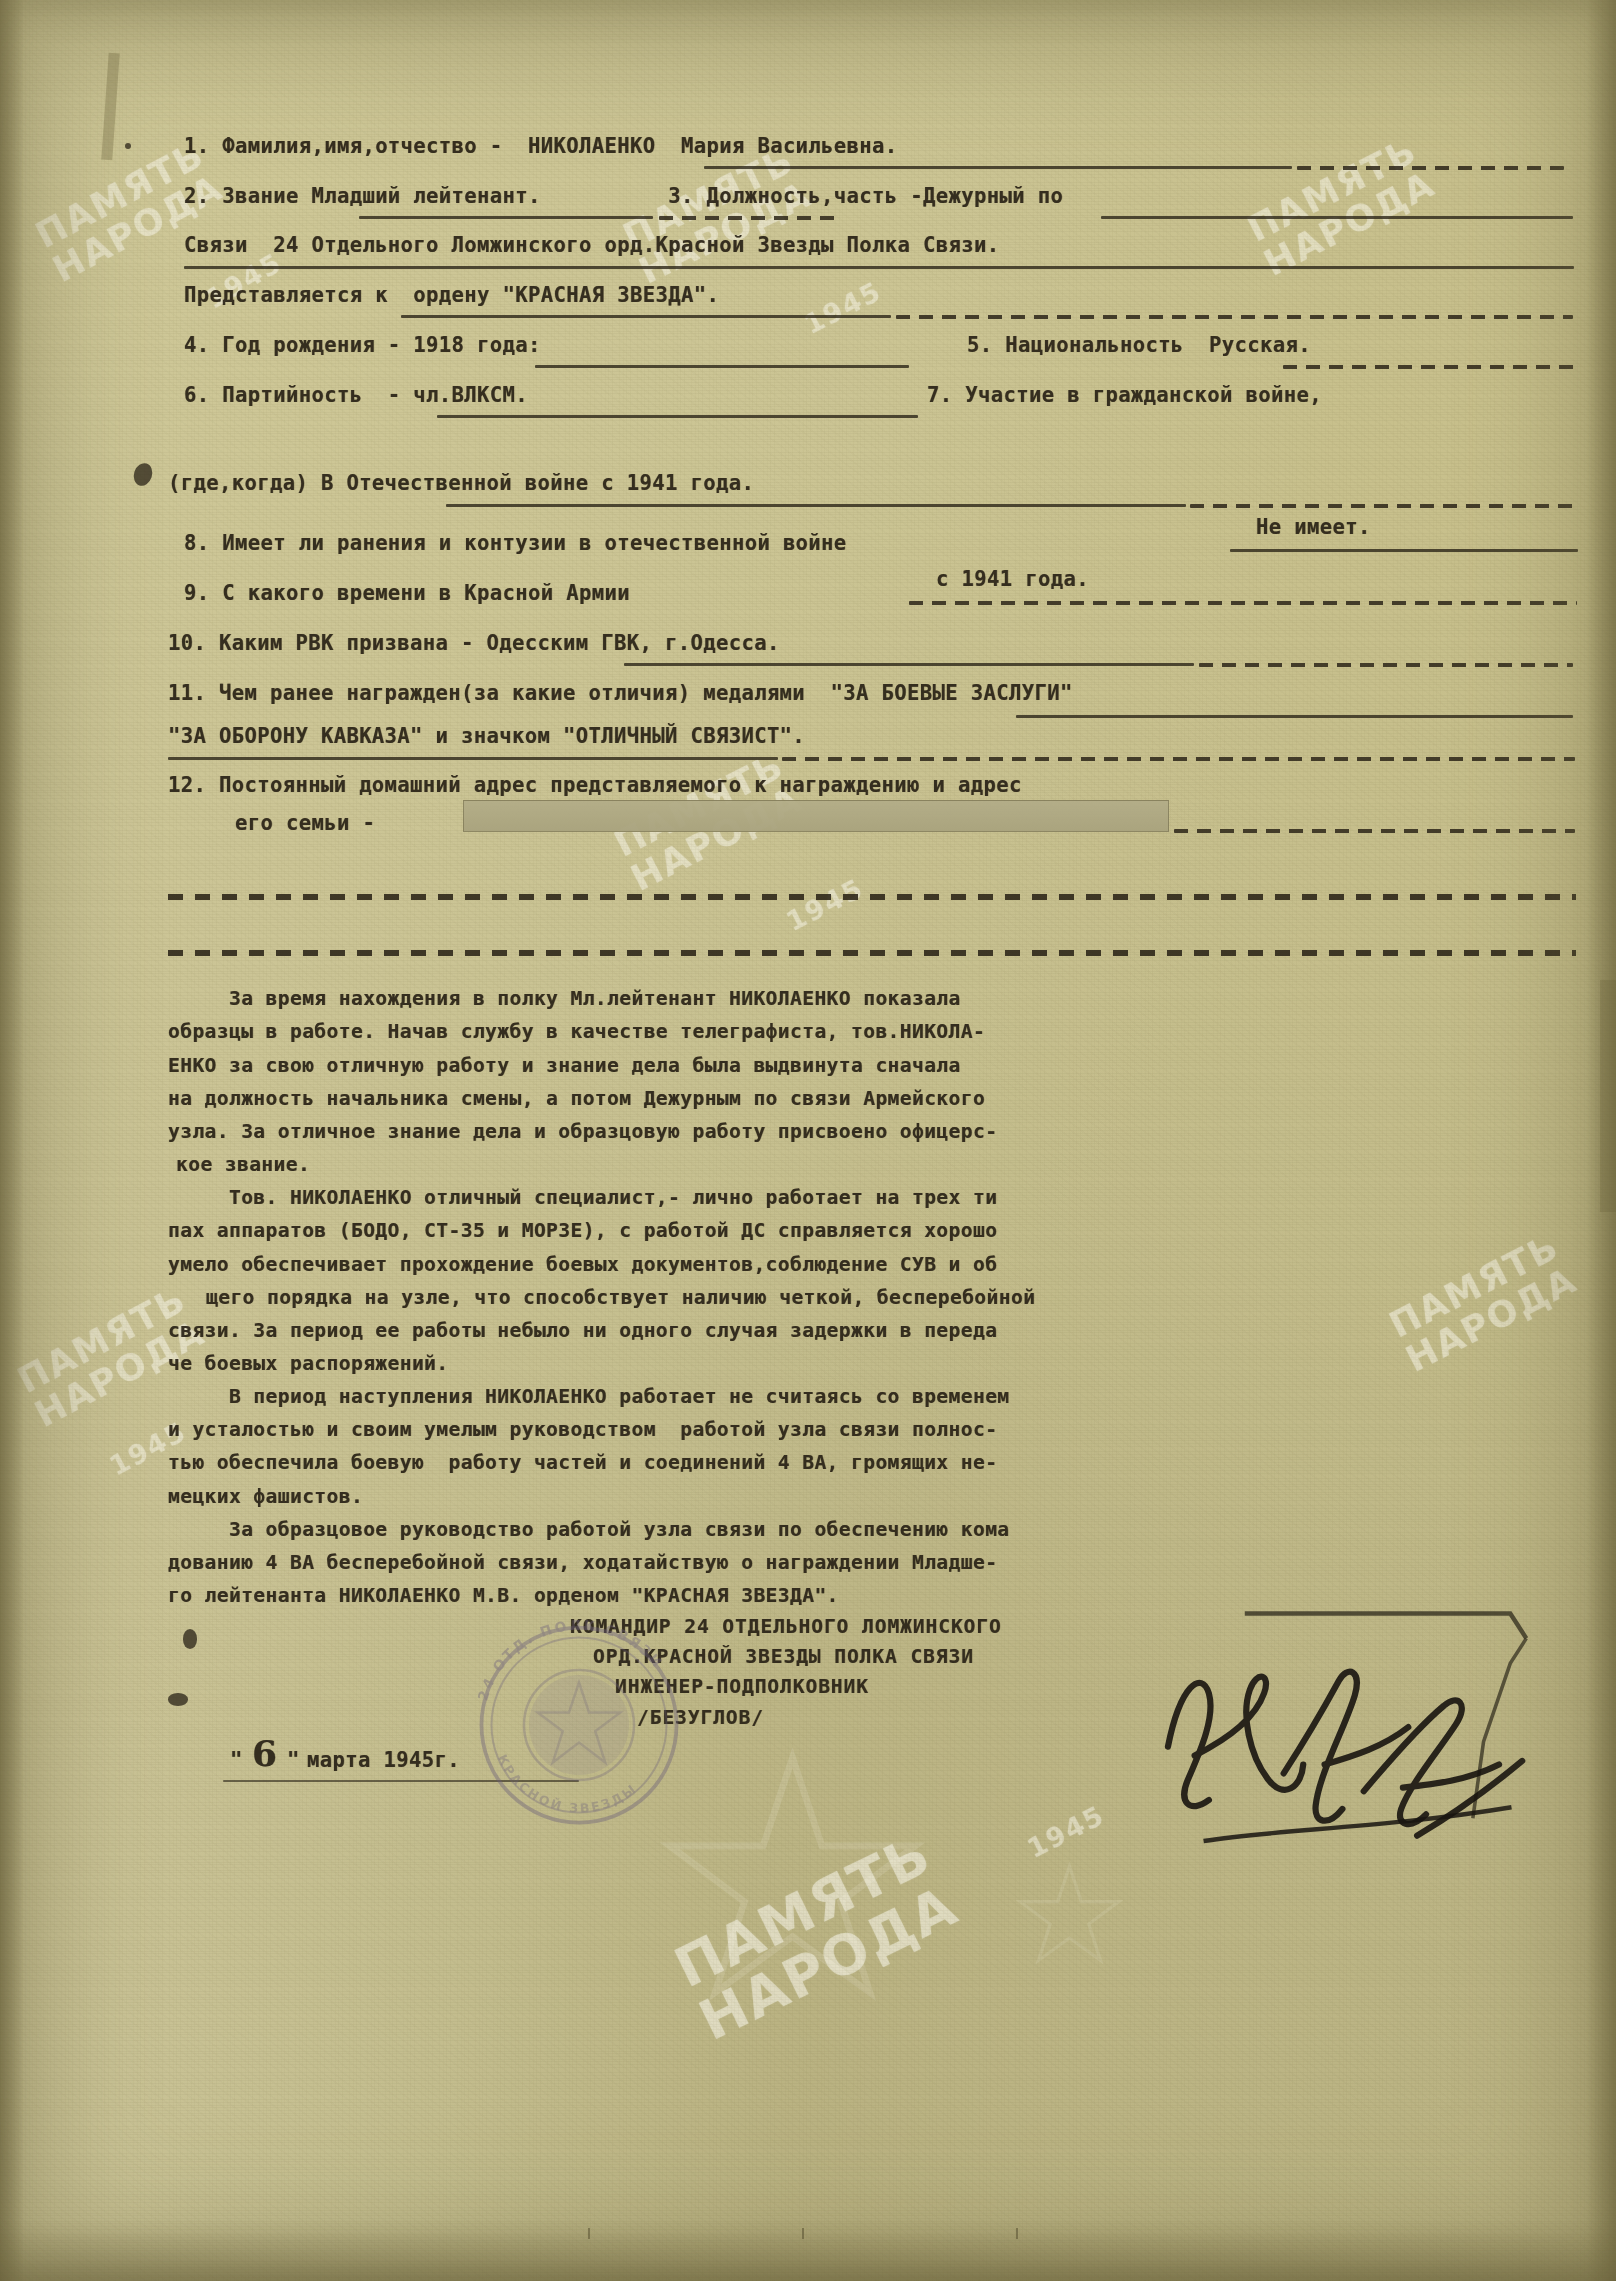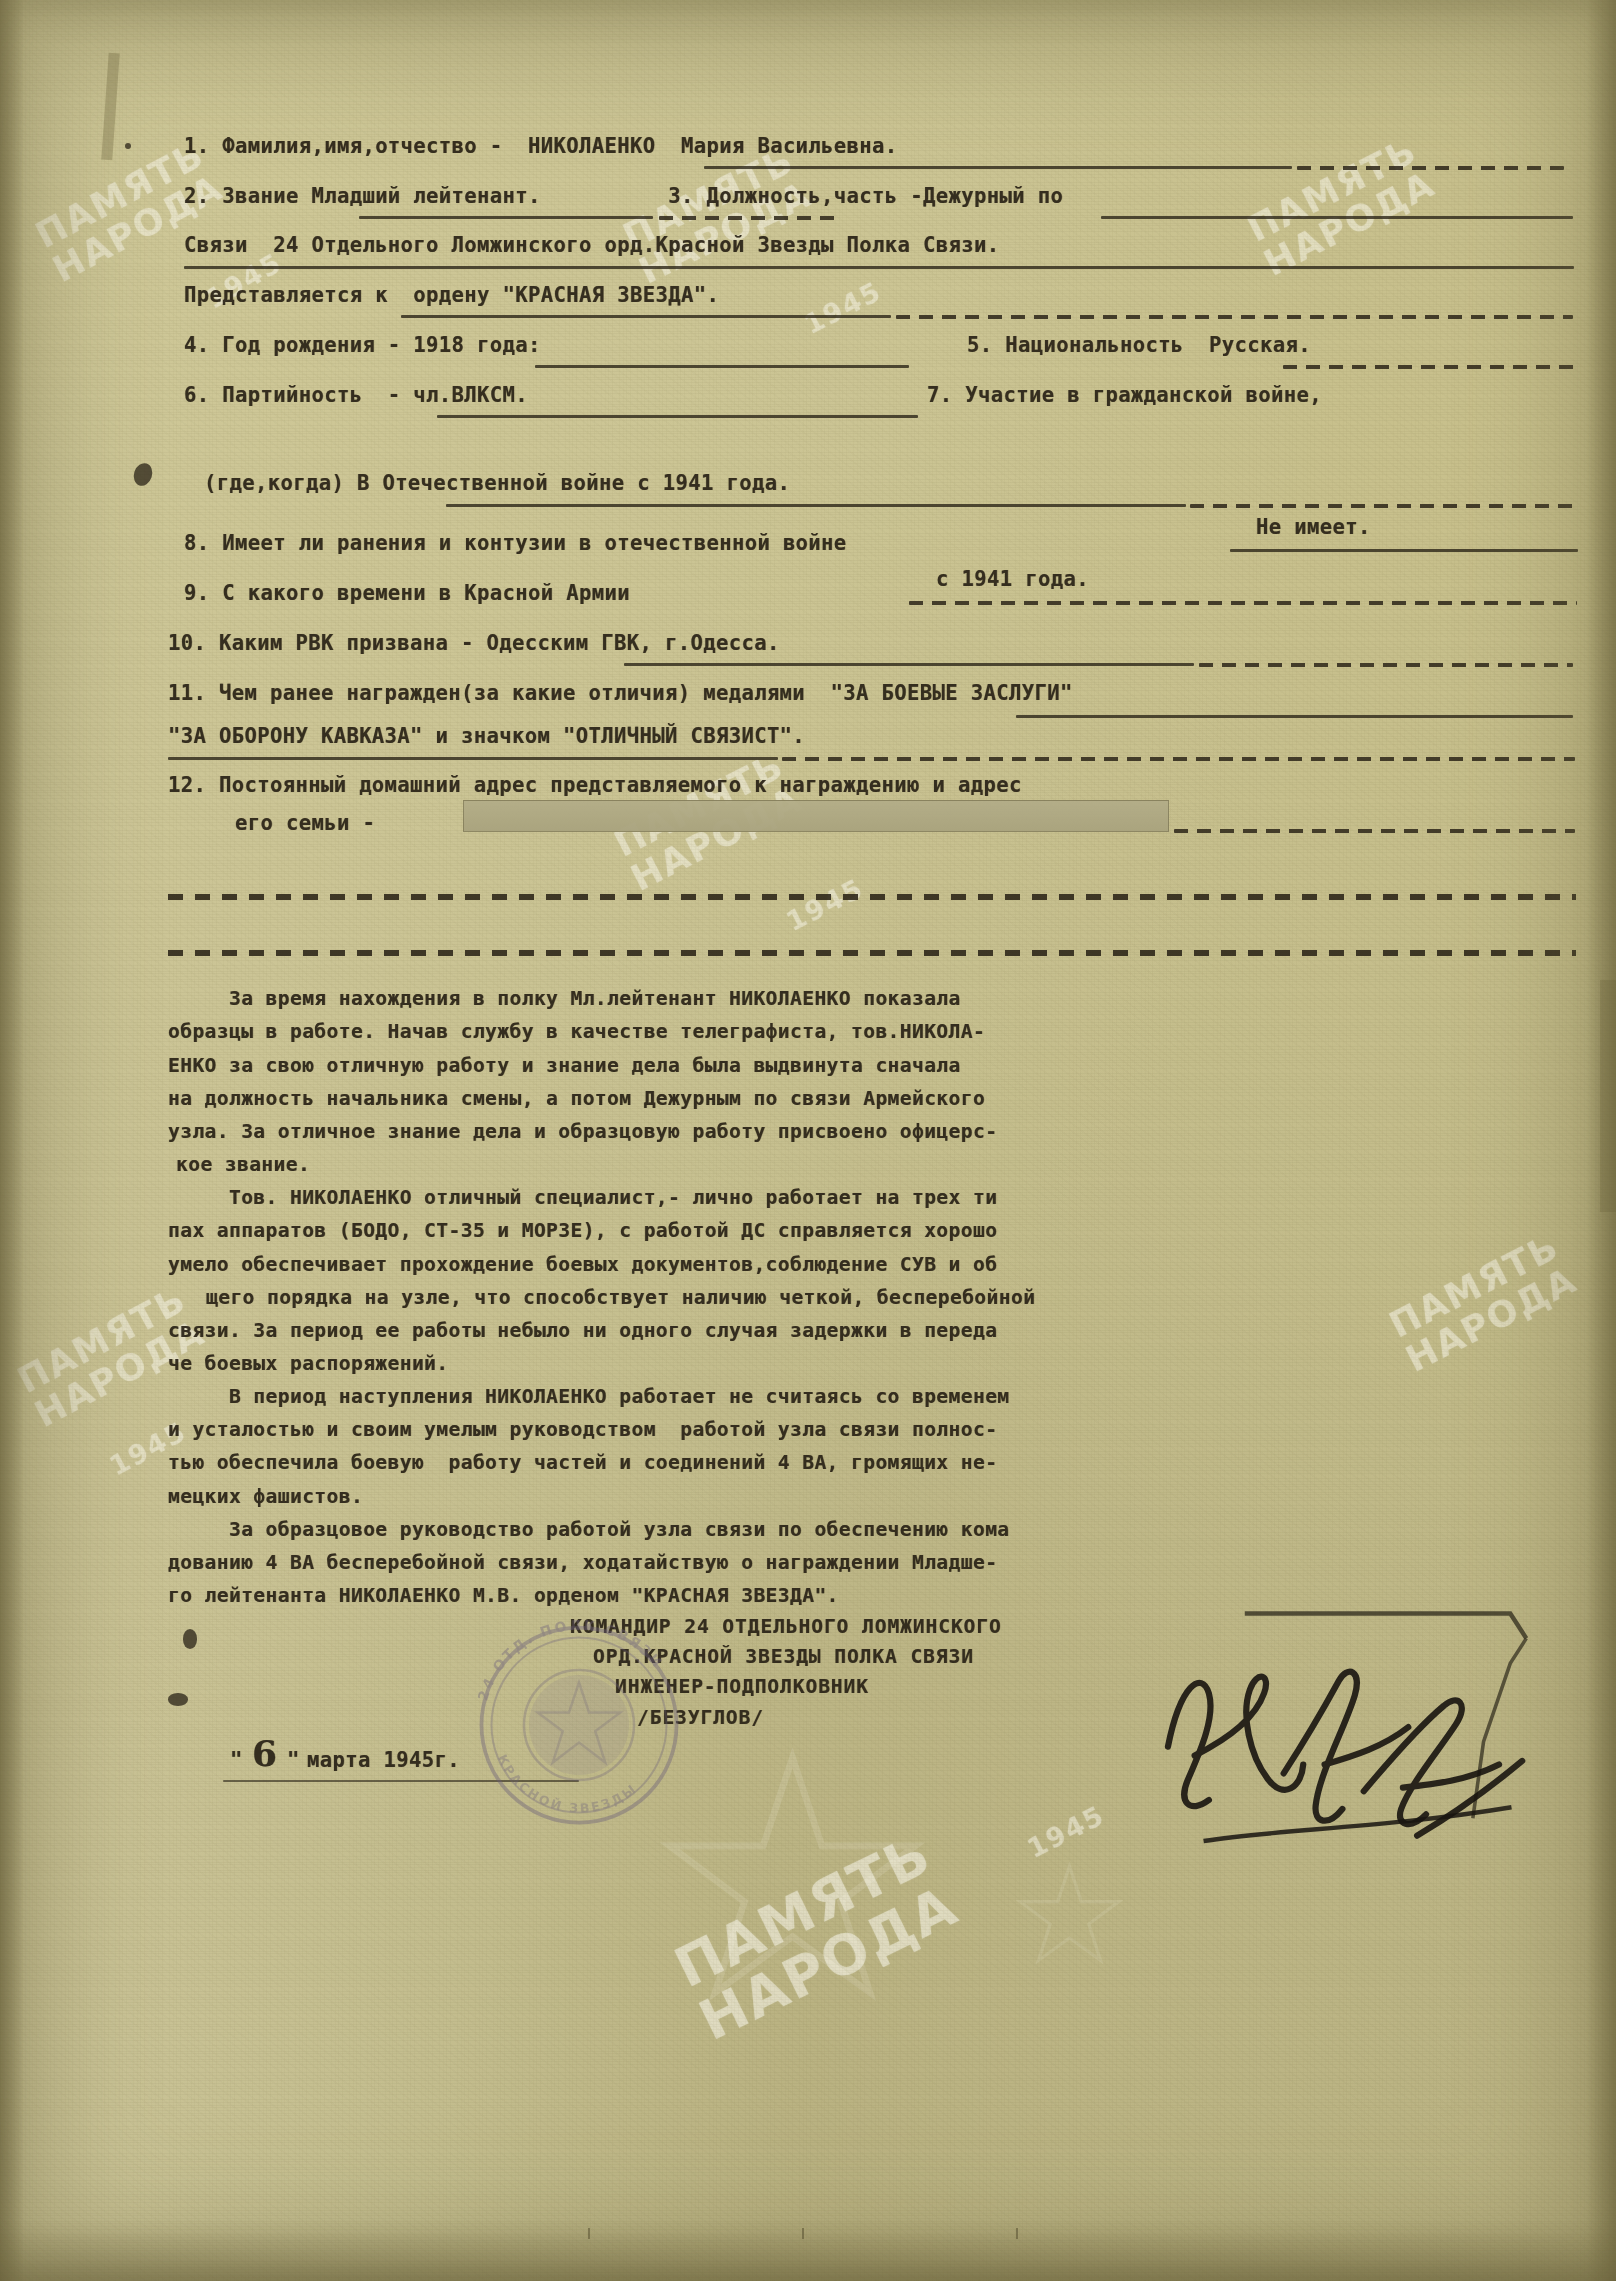--- a/index.html
+++ b/index.html
@@ -218,21 +218,21 @@
 
     <div class="ln f22" style="left:184px;top:333px;">4. Год рождения - 1918 года:</div>
     <div class="rule" style="left:535px;top:365px;width:374px;"></div>
     <div class="ln f22" style="left:967px;top:333px;">5. Национальность  Русская.</div>
     <div class="rule dash" style="left:1283px;top:365px;width:294px;"></div>
 
     <div class="ln f22" style="left:184px;top:383px;">6. Партийность  - чл.ВЛКСМ.</div>
     <div class="rule" style="left:437px;top:415px;width:481px;"></div>
     <div class="ln f22" style="left:927px;top:383px;">7. Участие в гражданской войне,</div>
 
-    <div class="ln f22" style="left:168px;top:471px;margin-left:36px;">(где,когда) В Отечественной войне с 1941 года.</div>
+    <div class="ln f22" style="left:168px;top:471px;">(где,когда) В Отечественной войне с 1941 года.</div>
     <div class="rule" style="left:446px;top:504px;width:740px;"></div>
     <div class="rule dash" style="left:1190px;top:504px;width:383px;"></div>
 
     <div class="ln f22" style="left:184px;top:531px;">8. Имеет ли ранения и контузии в отечественной войне</div>
     <div class="ln f22" style="left:1256px;top:515px;">Не имеет.</div>
     <div class="rule" style="left:1230px;top:549px;width:348px;"></div>
 
     <div class="ln f22" style="left:184px;top:581px;">9. С какого времени в Красной Армии</div>
     <div class="ln f22" style="left:936px;top:567px;">с 1941 года.</div>
     <div class="rule dash" style="left:909px;top:601px;width:668px;"></div>

